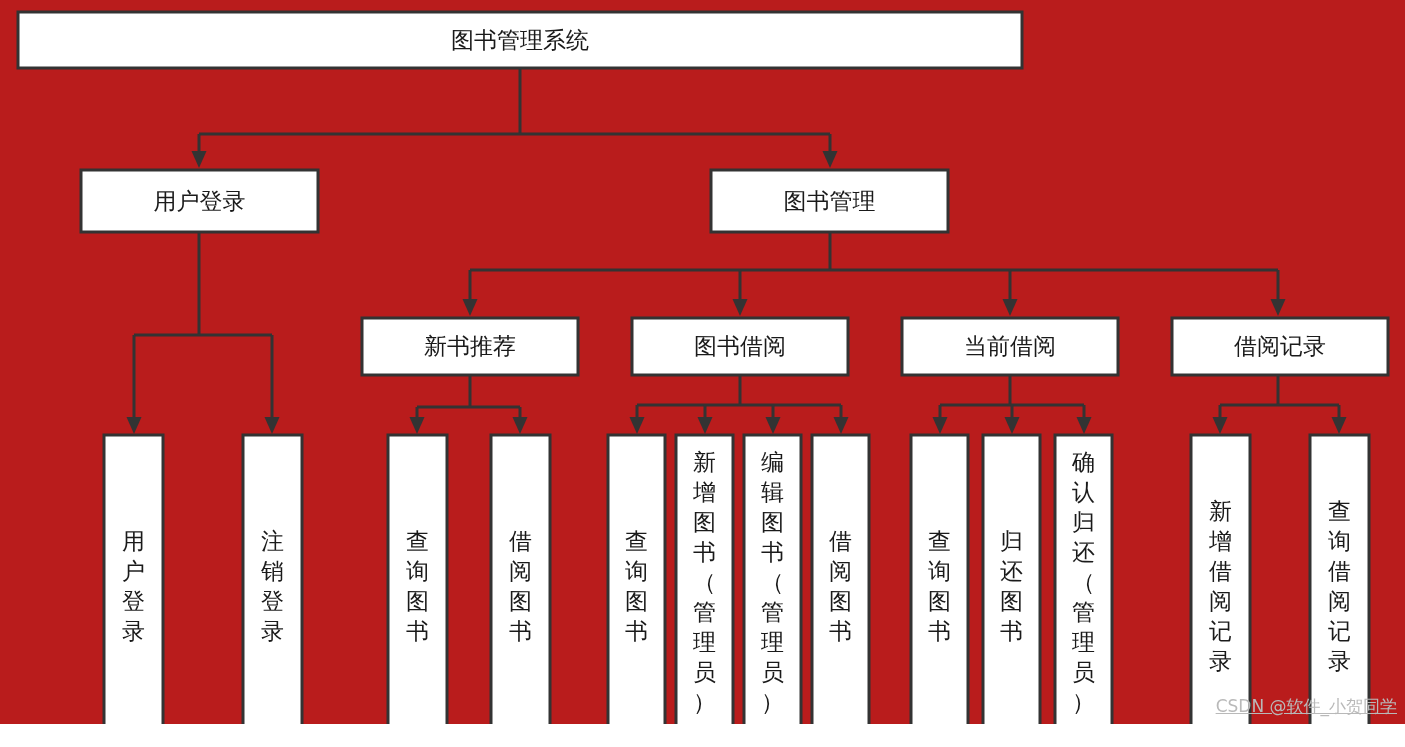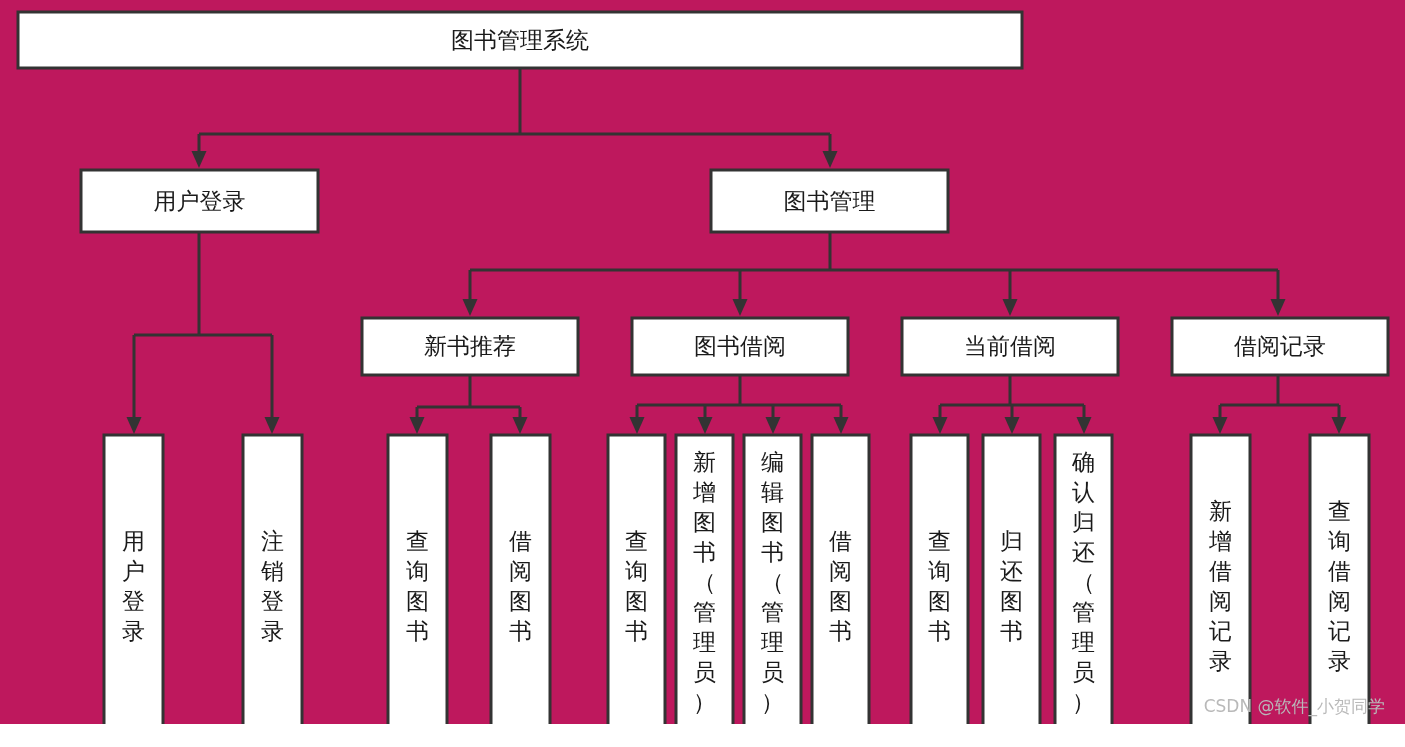--- a/index.html
+++ b/index.html
@@ -7,21 +7,21 @@
     padding: 0;
     background: #ffffff;
   }
   body {
     font-family: "DejaVu Sans", "Liberation Sans", sans-serif;
   }
   #diagram-root {
     position: relative;
     width: 1405px;
     height: 724px;
-    background: #be185d;
+    background: #b91c1c;
     overflow: hidden;
   }
   svg.diagram-canvas {
     position: absolute;
     top: 0;
     left: 0;
     width: 1405px;
     height: 747px;
   }
   .node-box {
@@ -36,27 +36,28 @@
   }
   .node-label-h {
     font-family: "DejaVu Sans", "Liberation Sans", sans-serif;
     font-size: 23px;
     fill: #1a1a1a;
     text-anchor: middle;
     dominant-baseline: middle;
   }
   .watermark-text {
     position: absolute;
-    right: 20px;
+    right: 8px;
     bottom: 6px;
     font-family: "DejaVu Sans", "Liberation Sans", sans-serif;
     font-size: 17px;
     color: #b9b9b9;
     white-space: nowrap;
     user-select: none;
+    text-decoration: underline;
   }
 </style>
 </head>
 <body>
 
 <div id="diagram-root">
   <svg class="diagram-canvas" viewBox="0 0 1405 747">
     <g id="connector-layer">
         <path d="M 520 68 L 520 134" class="connector"></path>
         <path d="M 199 134 L 830 134" class="connector"></path>

